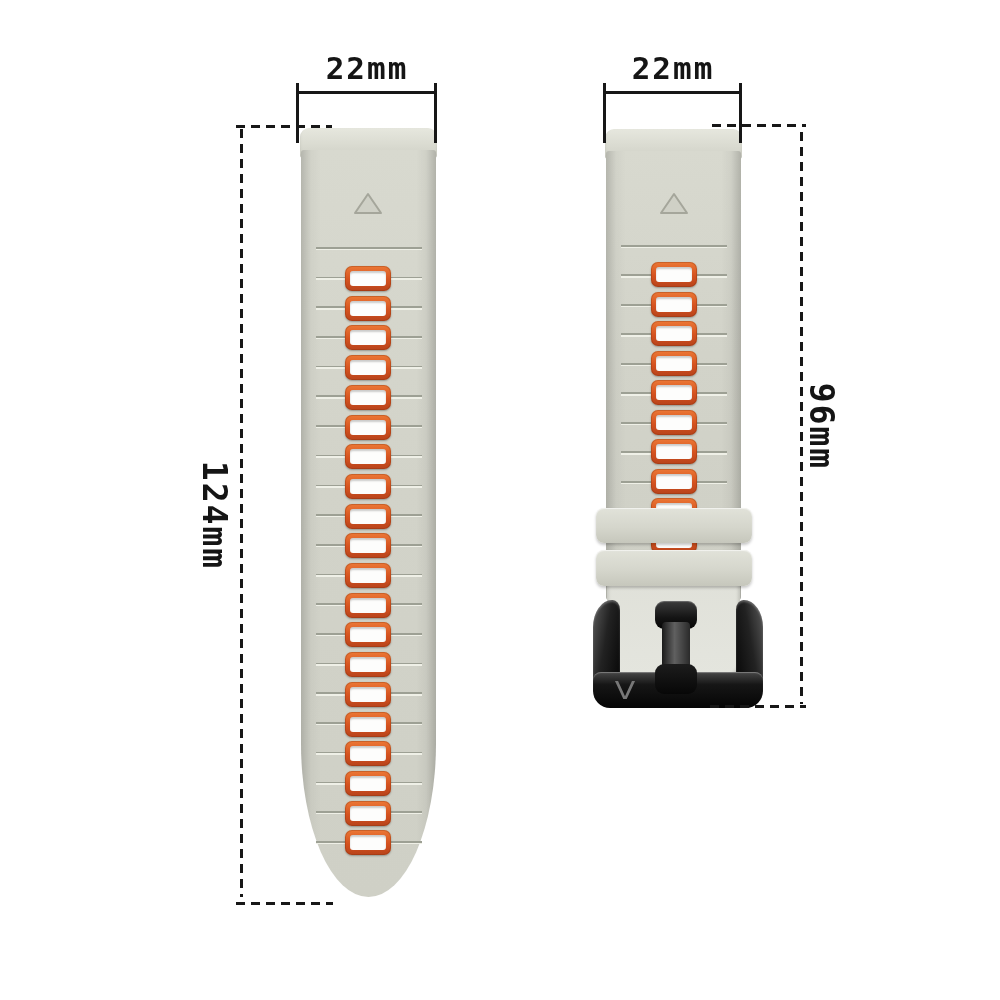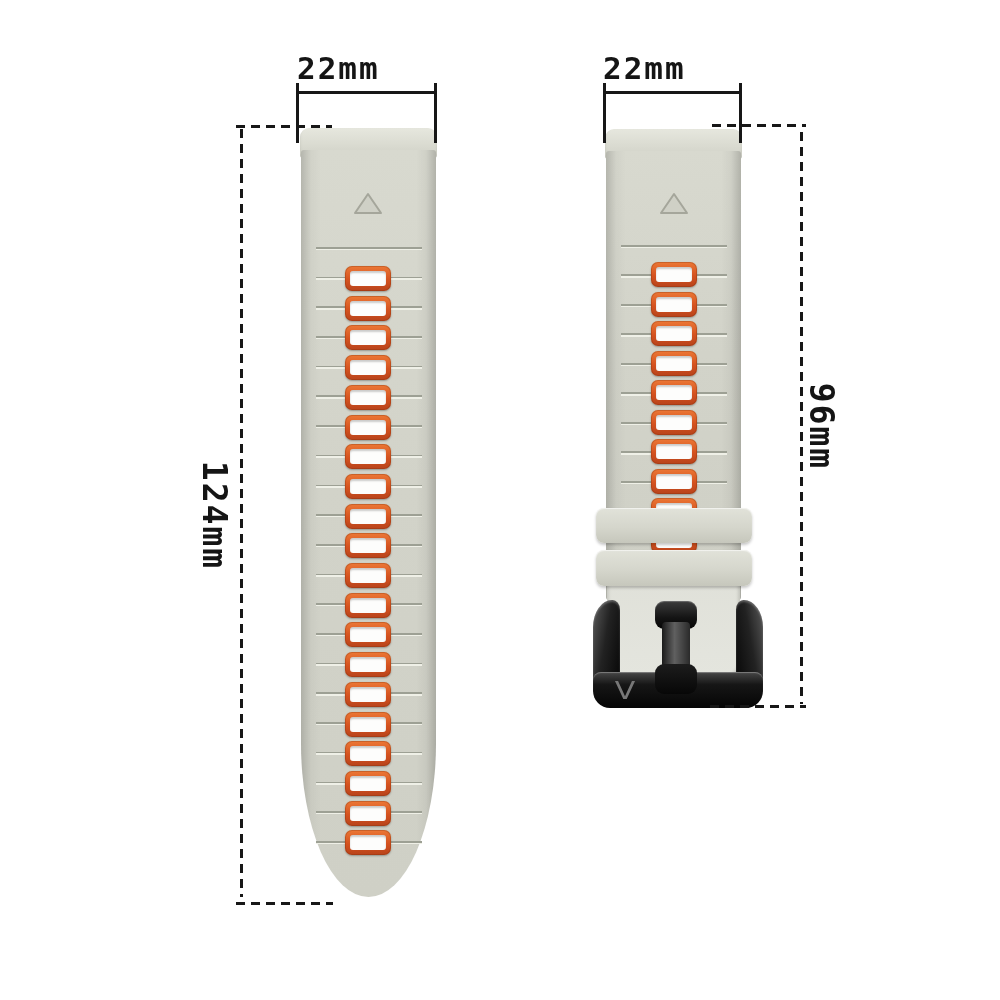--- a/index.html
+++ b/index.html
@@ -1,21 +1,21 @@
 <!DOCTYPE html>
 <html><head>
 <meta charset="utf-8">
 <style>
   html,body{margin:0;padding:0;background:#ffffff;}
   .canvas{position:relative;width:1000px;height:1000px;background:#ffffff;overflow:hidden;
           font-family:"DejaVu Sans Mono","Liberation Mono",monospace;}
 
   
   .dim-label{position:absolute;z-index:10;font-weight:700;font-size:31px;letter-spacing:2px;
-             color:#151515;width:140px;}
+             color:#151515;text-align:center;width:140px;}
   .vlabel{position:absolute;z-index:10;width:46px;display:flex;align-items:center;justify-content:center;}
   .vlabel span{transform:rotate(90deg);white-space:nowrap;font-weight:700;font-size:33px;
                letter-spacing:2px;color:#151515;}
   .solid-h{position:absolute;z-index:10;height:3px;background:#171717;}
   .tick-v{position:absolute;z-index:10;width:3px;height:60px;background:#171717;}
   .dash-h{position:absolute;z-index:11;height:3px;
           background:repeating-linear-gradient(90deg,#171717 0 9px,transparent 9px 15px);}
   .dash-v{position:absolute;z-index:11;width:3px;
           background:repeating-linear-gradient(180deg,#171717 0 9px,transparent 9px 15px);}
 

